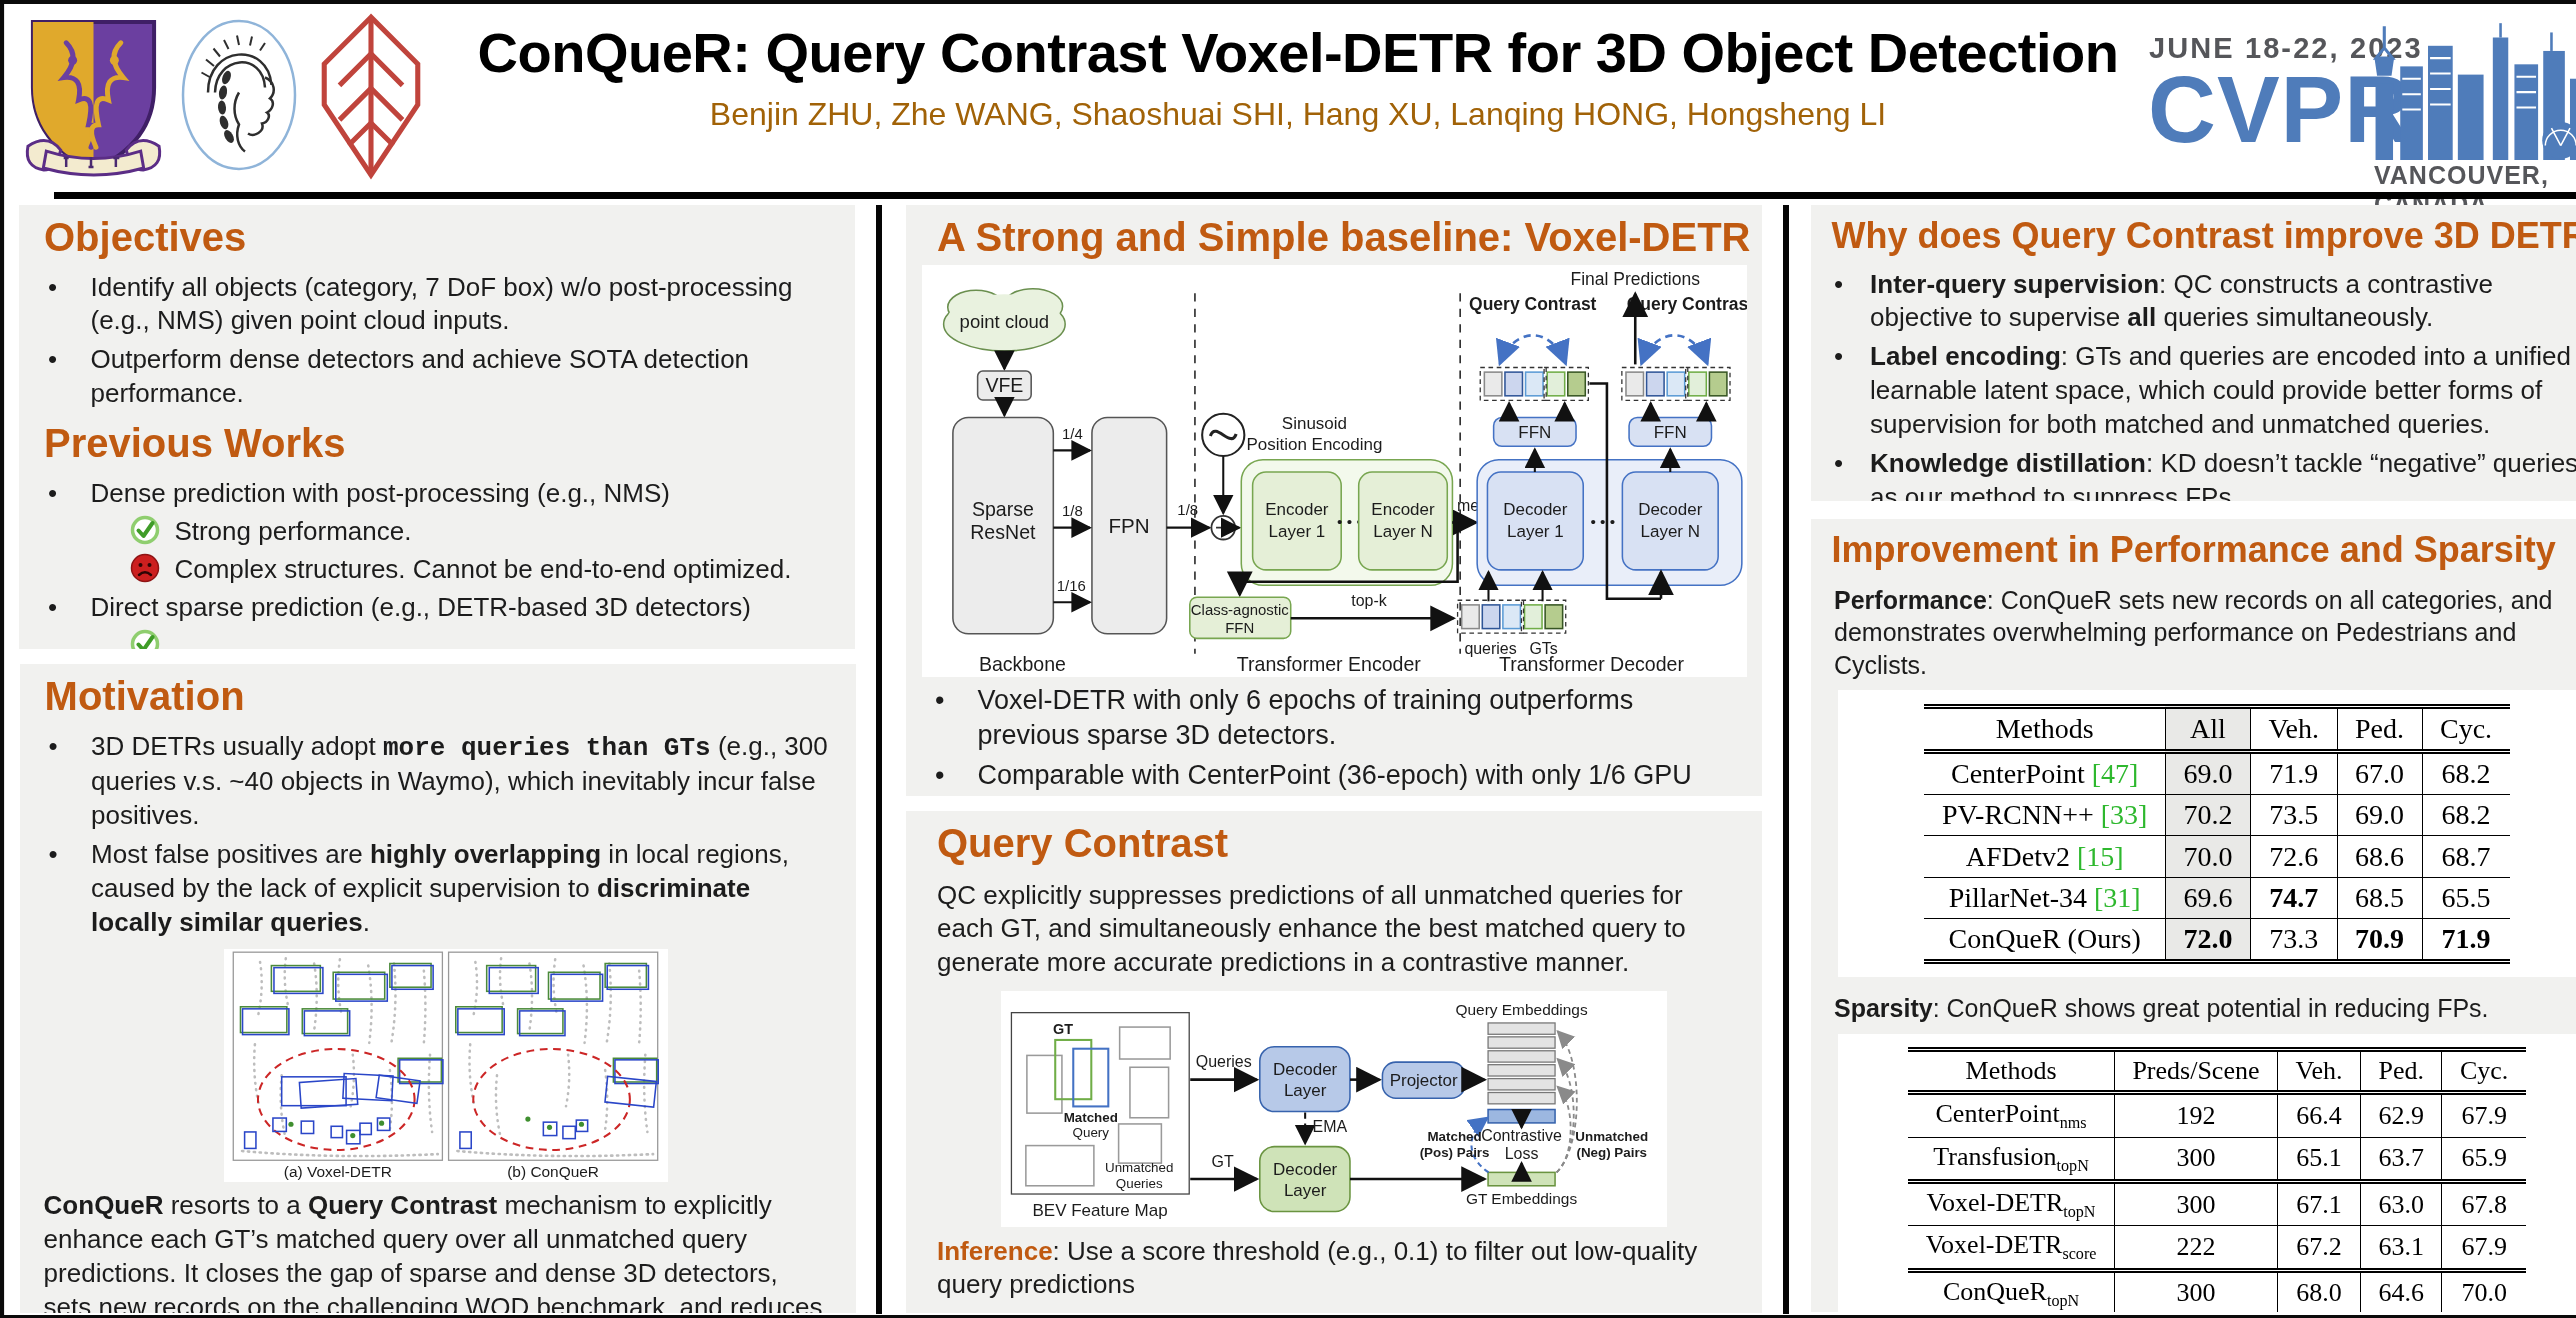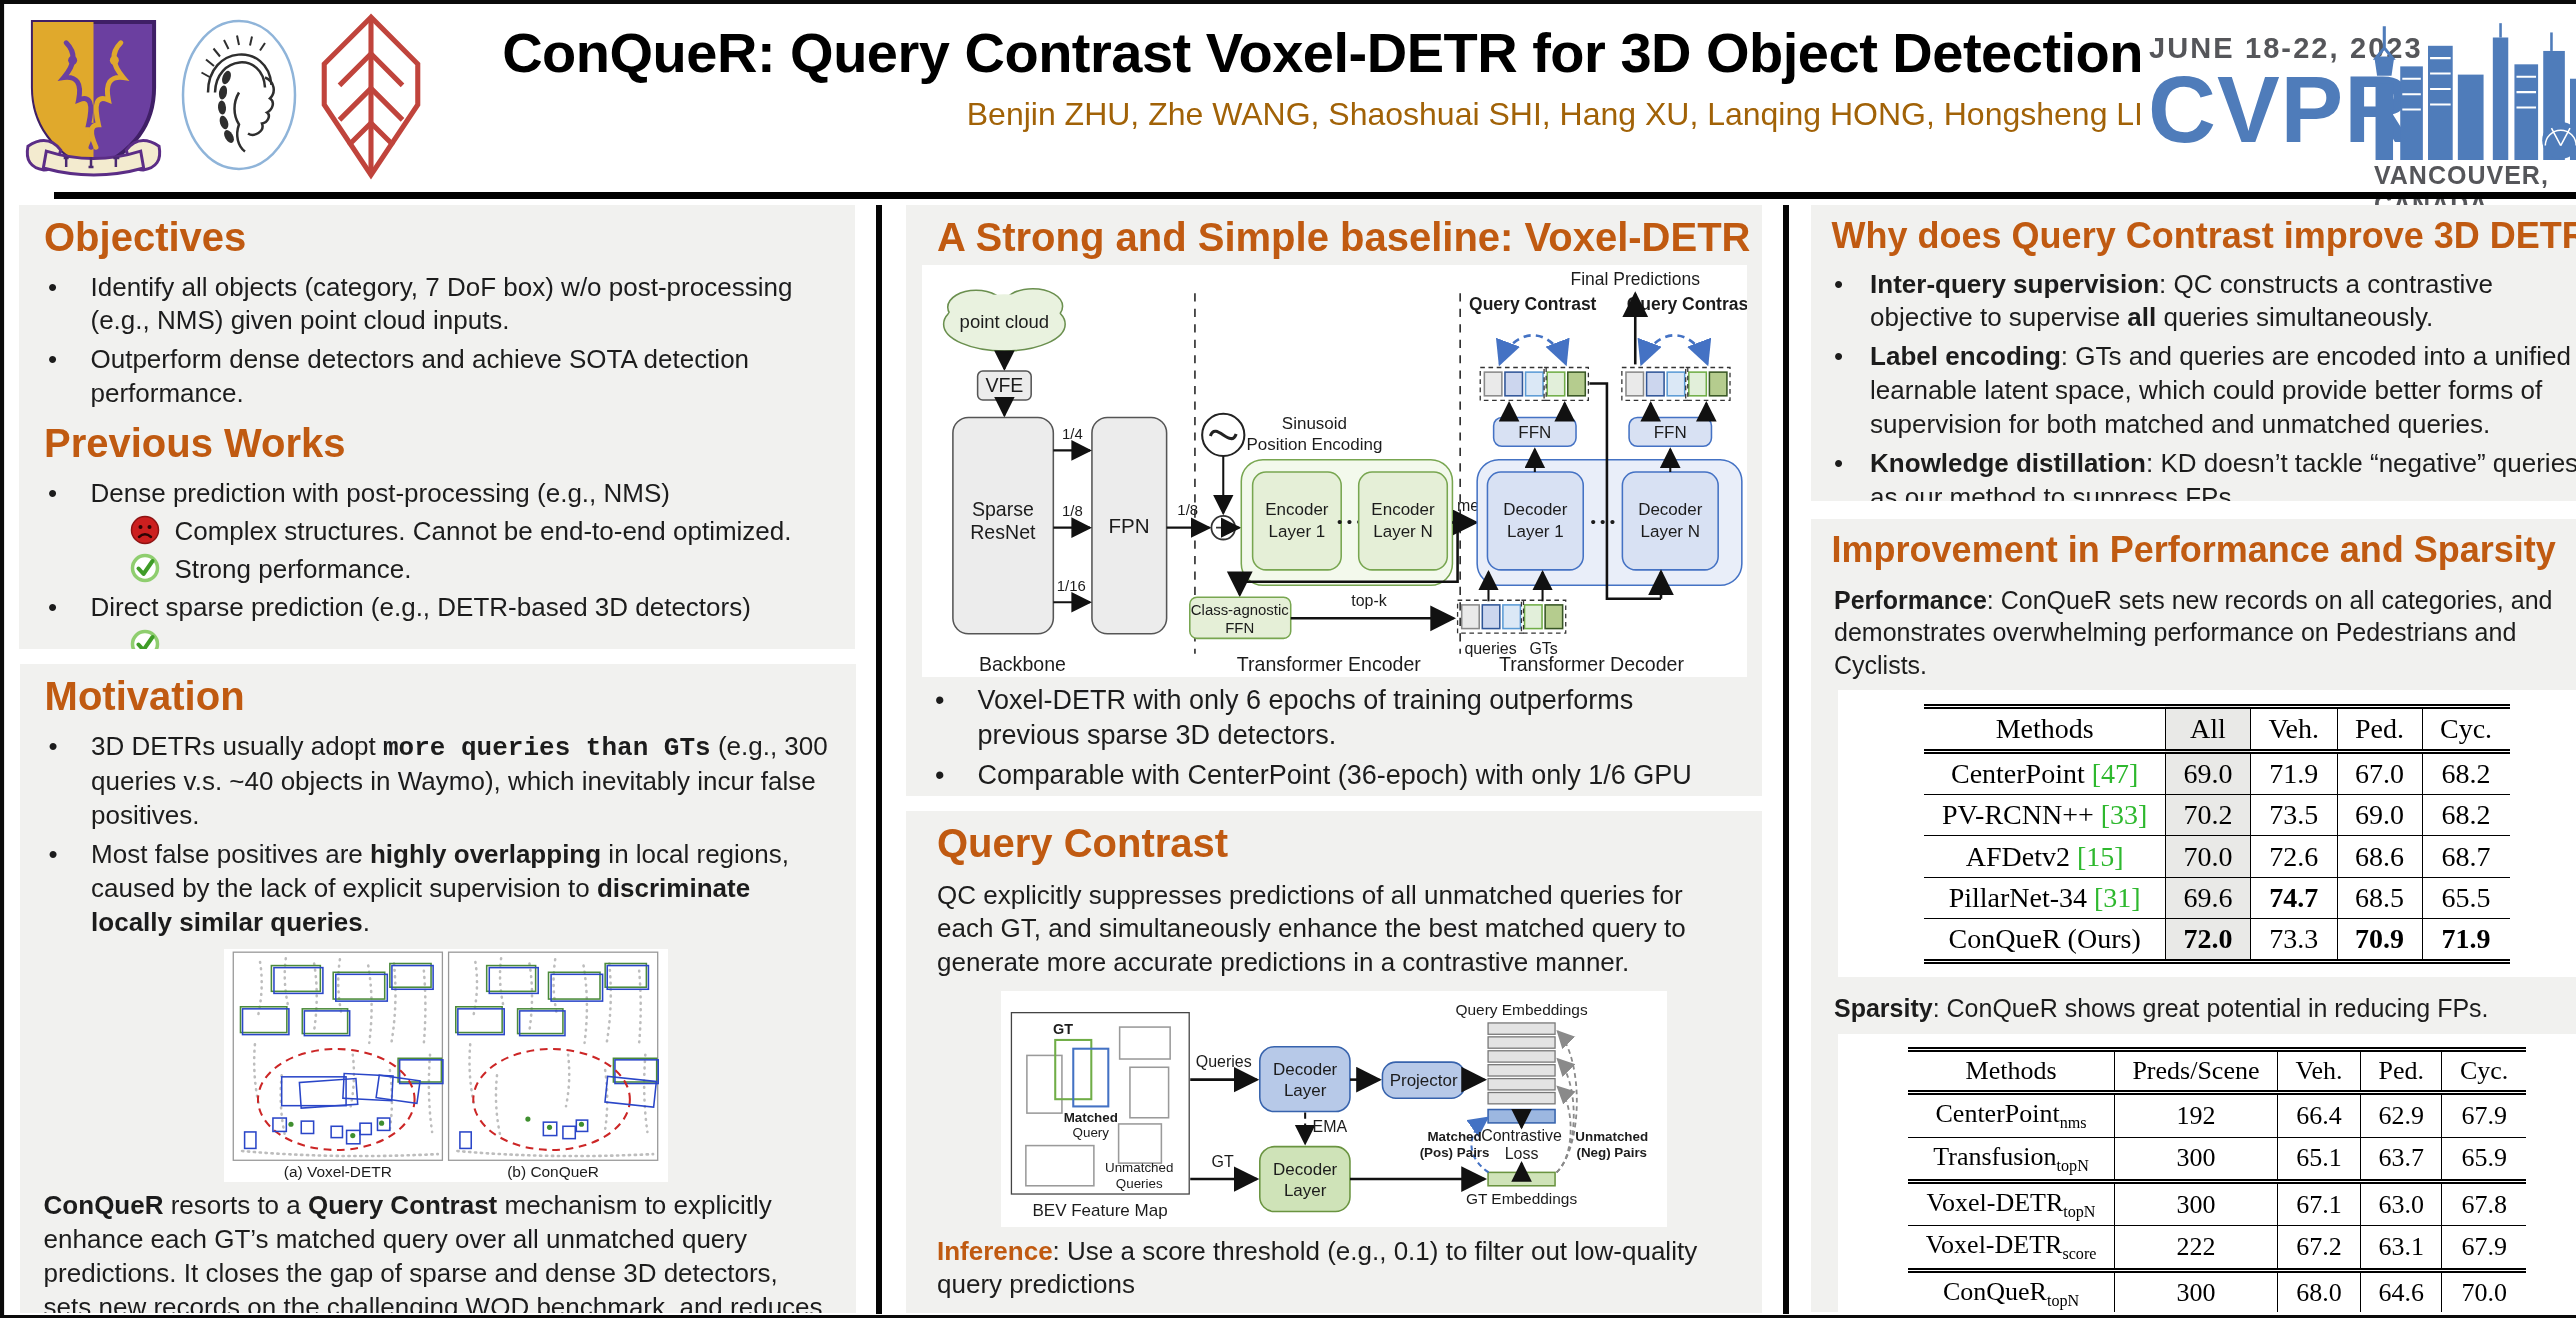--- a/index.html
+++ b/index.html
@@ -3,21 +3,21 @@
 <meta charset="utf-8">
 <style>
   html,body{margin:0;padding:0;}
   body{width:2638px;height:1319px;position:relative;background:#ffffff;
        font-family:"Liberation Sans",sans-serif;color:#1c1c1c;overflow:hidden;}
   .frame{position:absolute;inset:0;box-shadow:inset 0 0 0 4.1px #0a0a0a;pointer-events:none;z-index:50;}
   
   .header{position:absolute;left:0;top:0;width:2638px;height:192px;background:#fff;}
   .header-rule{position:absolute;left:54px;top:192px;width:2550px;height:7.2px;background:#000;}
   .logo{position:absolute;}
-  .title-wrap{position:absolute;left:453px;top:19.6px;width:1690px;text-align:right;}
+  .title-wrap{position:absolute;left:453px;top:19.6px;width:1690px;text-align:center;}
   .title{font-size:56px;font-weight:bold;color:#000;letter-spacing:-0.5px;}
   .authors{font-size:32px;color:#a16207;margin-top:11.3px;}
   .cvpr{position:absolute;left:2148px;top:11.3px;width:482px;height:178px;}
   .cvpr-dates{position:absolute;left:1px;top:20.6px;font-size:29px;font-weight:bold;color:#55565a;letter-spacing:2.1px;}
   .cvpr-name{position:absolute;left:0px;top:45px;font-size:94px;font-weight:800;color:#4f7cba;letter-spacing:1px;}
   .cvpr-loc{position:absolute;left:226px;top:150px;font-size:25px;font-weight:bold;color:#55565a;letter-spacing:1px;}
   
   .vdiv{position:absolute;top:205px;height:1109px;width:5.7px;background:#050505;}
   .sec{position:absolute;background:#f1f1ef;overflow:hidden;}
   .sec h2{color:#c05a11;font-weight:bold;font-size:40px;margin:10.3px 0 5.2px 25px;}
@@ -159,33 +159,33 @@
       <span class="dot">•</span>
     <span>Outperform dense detectors and achieve SOTA detection performance.</span>
     </div>
   <h2>Previous Works</h2>
   <div class="b txt">
       <span class="dot">•</span>
     <span>Dense prediction with post-processing (e.g., NMS)</span>
     </div>
   <div class="sub-b txt">
     <svg class="icon" viewBox="0 0 60 60">
+      <circle cx="30" cy="30" r="25" fill="#fff" stroke="#8fce6f" stroke-width="7"></circle>
+      <path d="M17,31 L27,42 L45,16" stroke="#3f9c28" stroke-width="8" fill="none" stroke-linecap="round" stroke-linejoin="round"></path>
+      </svg>
+    <span>Strong performance.</span>
+    </div>
+  <div class="sub-b txt">
+    <svg class="icon" viewBox="0 0 60 60">
       <circle cx="30" cy="30" r="27" fill="#cc1f1f" stroke="#8e1414" stroke-width="3"></circle>
       <circle cx="21" cy="24" r="4" fill="#2d0505"></circle>
         <circle cx="39" cy="24" r="4" fill="#2d0505"></circle>
       <path d="M18,44 Q30,33 42,44" stroke="#2d0505" stroke-width="5" fill="none" stroke-linecap="round"></path>
       </svg>
     <span>Complex structures. Cannot be end-to-end optimized.</span>
-    </div>
-  <div class="sub-b txt">
-    <svg class="icon" viewBox="0 0 60 60">
-      <circle cx="30" cy="30" r="25" fill="#fff" stroke="#8fce6f" stroke-width="7"></circle>
-      <path d="M17,31 L27,42 L45,16" stroke="#3f9c28" stroke-width="8" fill="none" stroke-linecap="round" stroke-linejoin="round"></path>
-      </svg>
-    <span>Strong performance.</span>
     </div>
   <div class="b txt">
       <span class="dot">•</span>
     <span>Direct sparse prediction (e.g., DETR-based 3D detectors)</span>
     </div>
   <div class="sub-b txt">
     <svg class="icon" viewBox="0 0 60 60">
       <circle cx="30" cy="30" r="25" fill="#fff" stroke="#8fce6f" stroke-width="7"></circle>
       <path d="M17,31 L27,42 L45,16" stroke="#3f9c28" stroke-width="8" fill="none" stroke-linecap="round" stroke-linejoin="round"></path>
       </svg>

